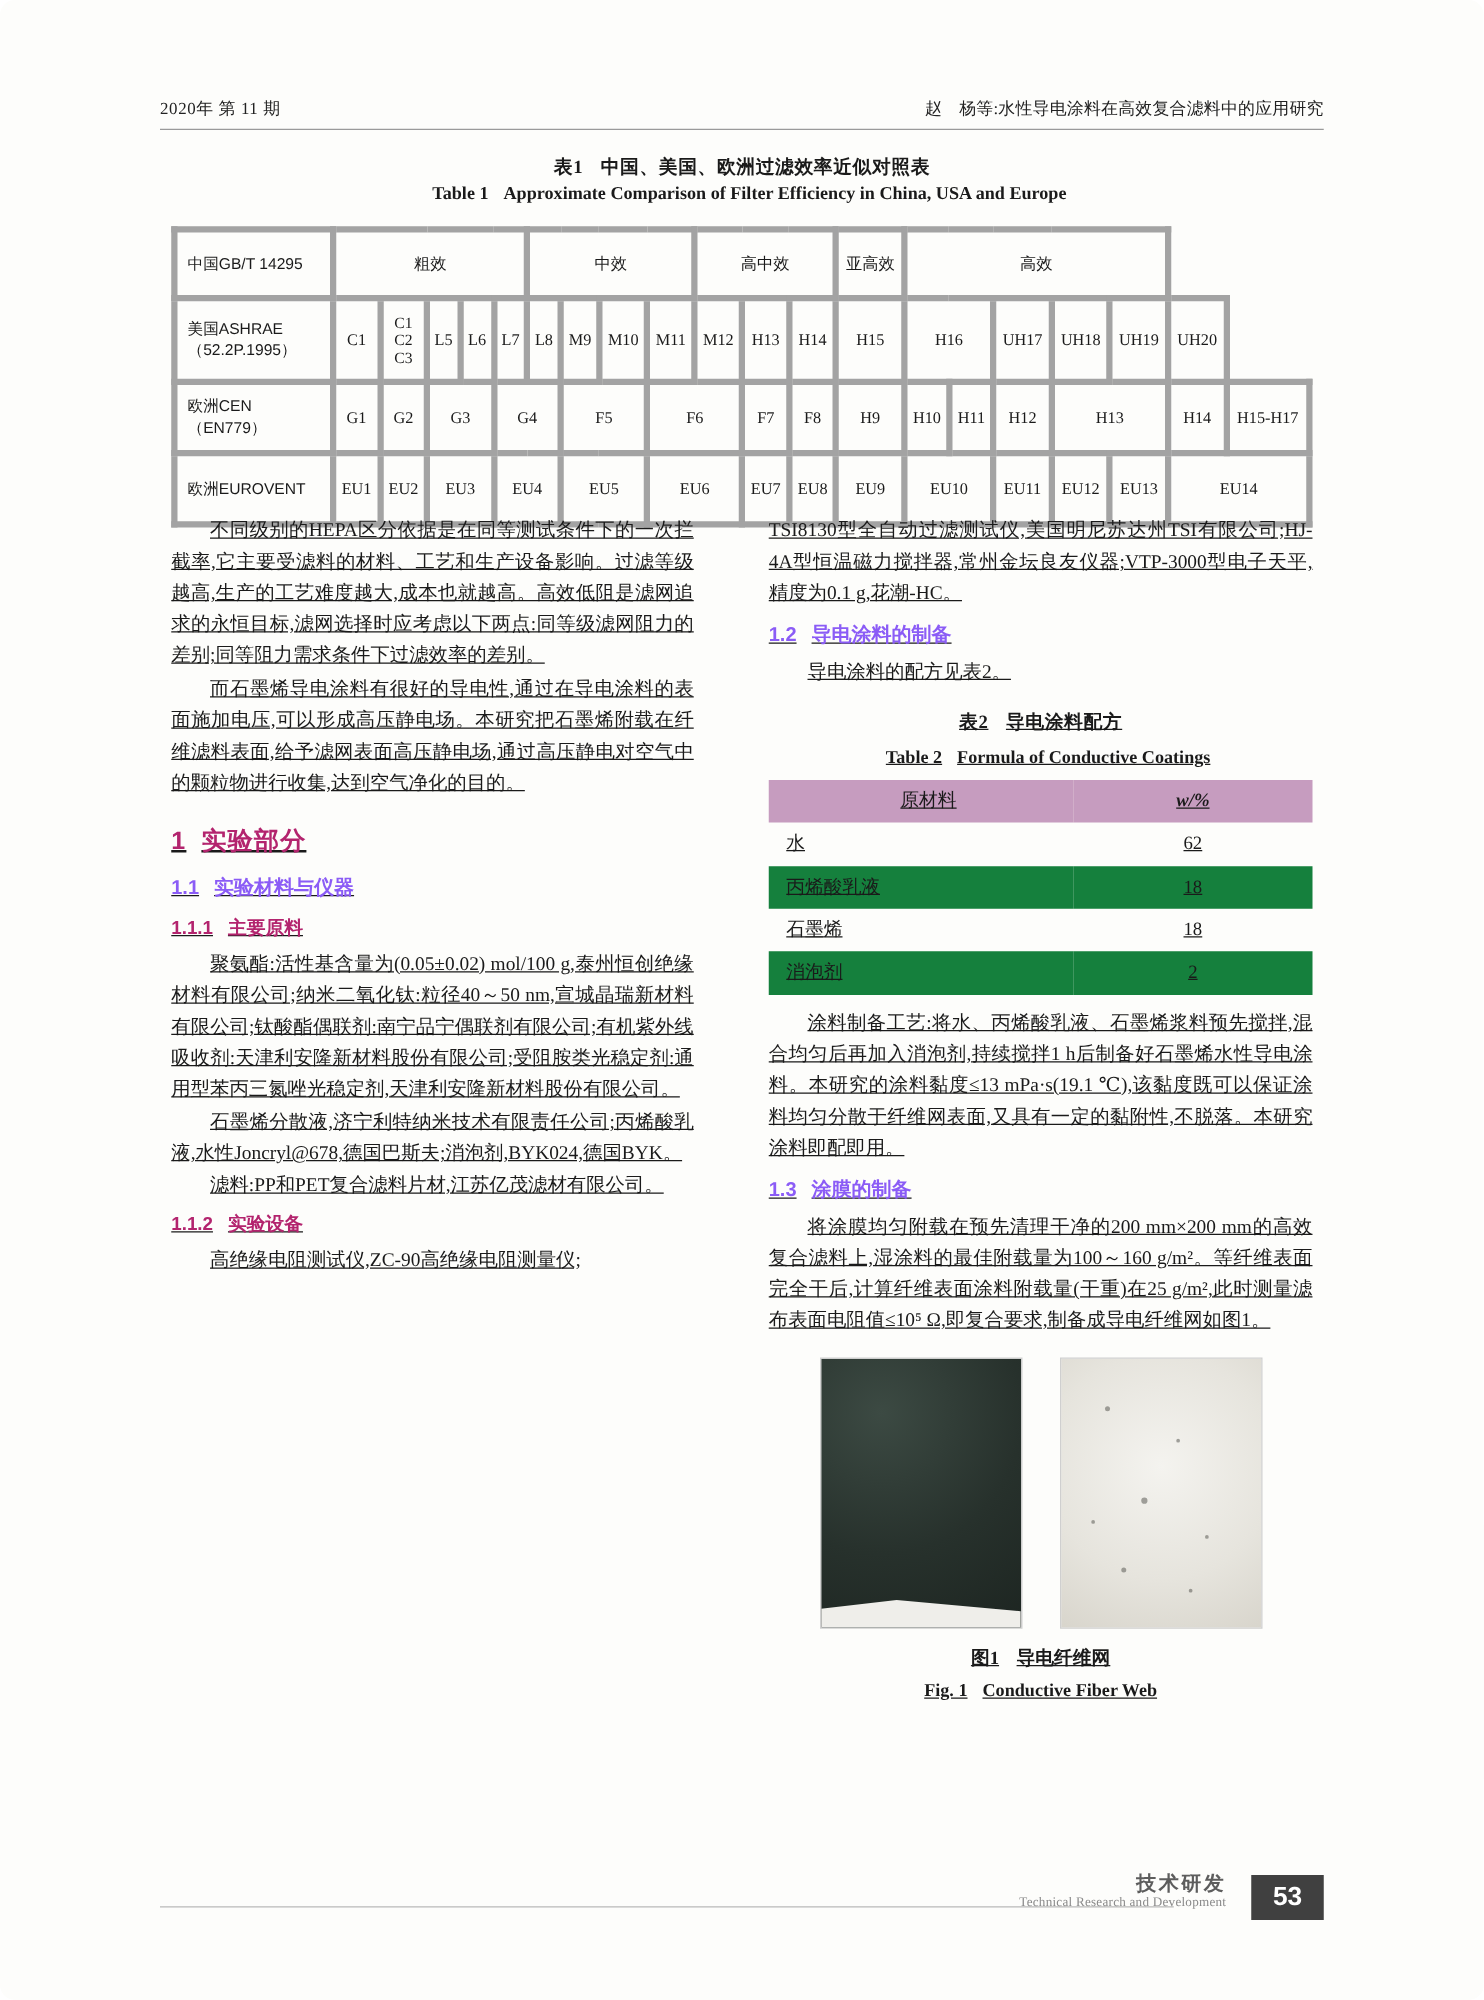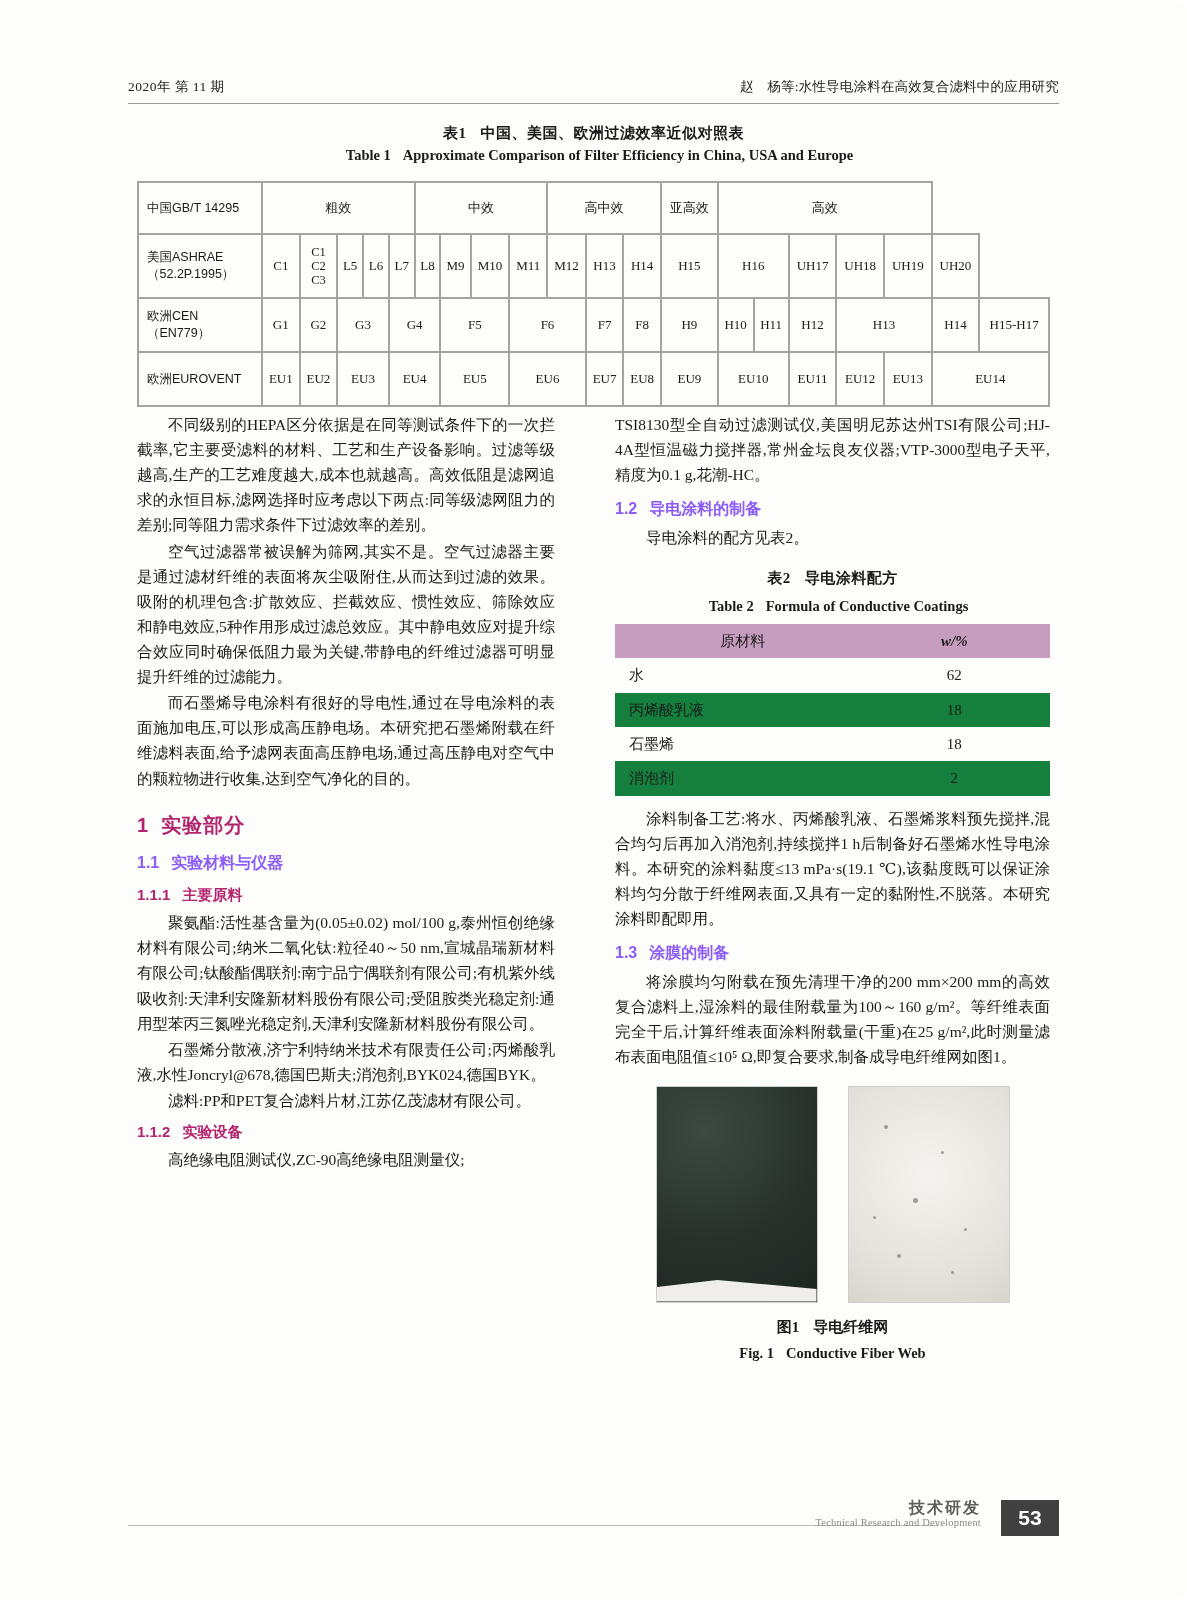--- a/index.html
+++ b/index.html
@@ -69,21 +69,21 @@
   table.t1 {
     position: absolute;
     top: 181px;
     left: 137px;
     width: 913px;
     border-collapse: collapse;
     font-size: 13px;
     font-family: "Liberation Serif", serif;
   }
   table.t1 td {
-    border: 2px solid #a3a3a3;
+    border: 5px solid #a3a3a3;
     text-align: center;
     vertical-align: middle;
     padding: 3px 2px;
     height: 28px;
   }
   table.t1 td.rowhead {
     text-align: left;
     padding-left: 8px;
     font-family: "Liberation Sans", sans-serif;
     font-size: 12.5px;
@@ -100,20 +100,21 @@
   table.t1 tr.r4 td { height: 46px; }
 
   
   .col {
     position: absolute;
     top: 412px;
     width: 418px;
     font-size: 15.5px;
     line-height: 1.62;
     text-align: justify;
+    text-decoration: underline;
   }
   .col.left { left: 137px; }
   .col.right { left: 615px; width: 435px; }
 
   .col p {
     margin: 0 0 1px 0;
     text-indent: 2em;
   }
   .col p.noindent { text-indent: 0; }
 
@@ -366,21 +367,20 @@
       <td>EU11</td>
       <td>EU12</td>
       <td>EU13</td>
       <td colspan="2">EU14</td>
     </tr>
   </tbody>
     </table>
 
   <div class="col left">
     <p>不同级别的HEPA区分依据是在同等测试条件下的一次拦截率,它主要受滤料的材料、工艺和生产设备影响。过滤等级越高,生产的工艺难度越大,成本也就越高。高效低阻是滤网追求的永恒目标,滤网选择时应考虑以下两点:同等级滤网阻力的差别;同等阻力需求条件下过滤效率的差别。</p>
-    <p>空气过滤器常被误解为筛网,其实不是。空气过滤器主要是通过滤材纤维的表面将灰尘吸附住,从而达到过滤的效果。吸附的机理包含:扩散效应、拦截效应、惯性效应、筛除效应和静电效应,5种作用形成过滤总效应。其中静电效应对提升综合效应同时确保低阻力最为关键,带静电的纤维过滤器可明显提升纤维的过滤能力。</p>
     <p>而石墨烯导电涂料有很好的导电性,通过在导电涂料的表面施加电压,可以形成高压静电场。本研究把石墨烯附载在纤维滤料表面,给予滤网表面高压静电场,通过高压静电对空气中的颗粒物进行收集,达到空气净化的目的。</p>
 
     <h2 class="sec">
       <span class="num">1</span><span>实验部分</span>
     </h2>
 
     <h3 class="sub">
       <span class="num">1.1</span><span>实验材料与仪器</span>
     </h3>
 

